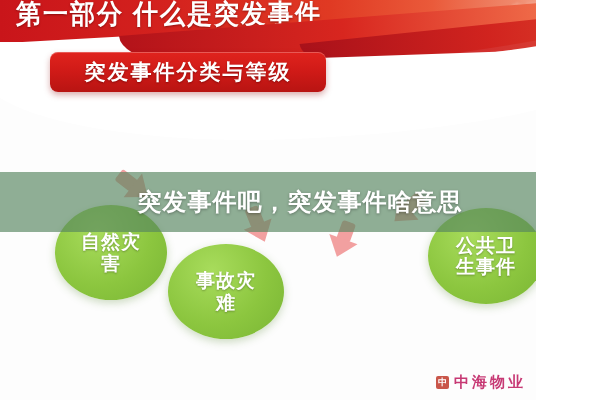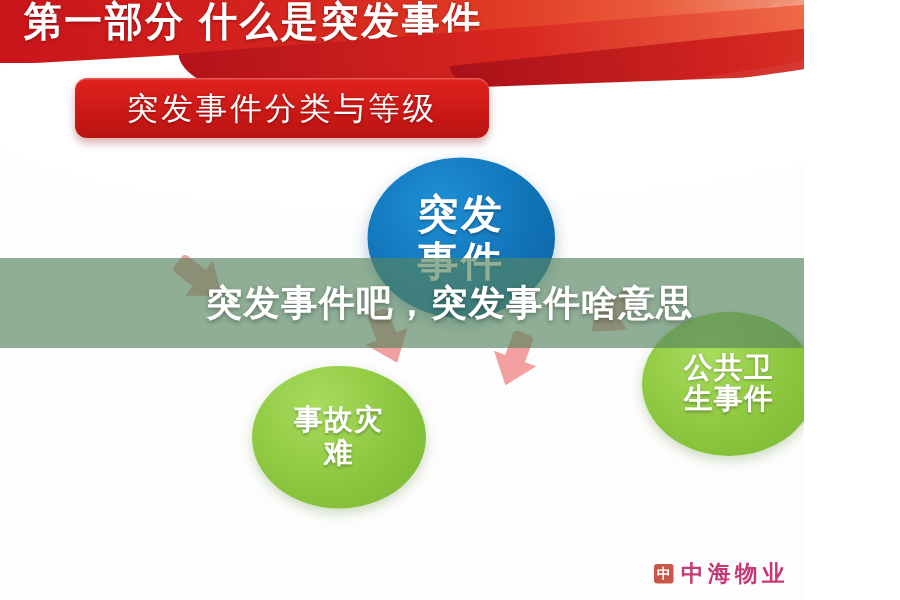--- a/index.html
+++ b/index.html
@@ -60,21 +60,21 @@
 
   
   .section-chip{
     position:absolute;left:50px;top:52px;width:276px;height:40px;
     background:linear-gradient(180deg,#e0231d 0%,#cf1a17 50%,#b81412 100%);
     border-radius:8px;
     box-shadow:0 3px 6px rgba(150,20,20,.35), inset 0 1px 0 rgba(255,255,255,.25);
     display:flex;align-items:center;justify-content:center;
   }
   .section-chip-text{
-    font-size:21px;font-weight:400;color:#ffffff;letter-spacing:2px;
+    font-size:21px;font-weight:700;color:#ffffff;letter-spacing:2px;
     text-shadow:0 1px 2px rgba(100,0,0,.6);
     white-space:nowrap;
     text-align:right;
   }
 
   
   .node{
     position:absolute;display:flex;align-items:center;justify-content:center;
     border-radius:50%;text-align:center;line-height:1.12;
     color:#ffffff;font-weight:700;
@@ -171,27 +171,27 @@
   </div>
   <div class="arrow ar3">
     <div class="arr-body"></div>
       <div class="arr-head"></div>
   </div>
   <div class="arrow ar4">
     <div class="arr-body"></div>
       <div class="arr-head"></div>
   </div>
 
-  <div class="node node-center">
+
+  <div class="node node-g n-nat">
     <span>
-      <span class="ln">突发</span>
-      <span class="ln">事件</span>
+      <span class="ln">自然灾</span>
+      <span class="ln">害</span>
     </span>
   </div>
-
   <div class="node node-g n-acc">
     <span>
       <span class="ln">事故灾</span>
       <span class="ln">难</span>
     </span>
   </div>
   <div class="node node-g n-pub">
     <span>
       <span class="ln">公共卫</span>
       <span class="ln">生事件</span>

